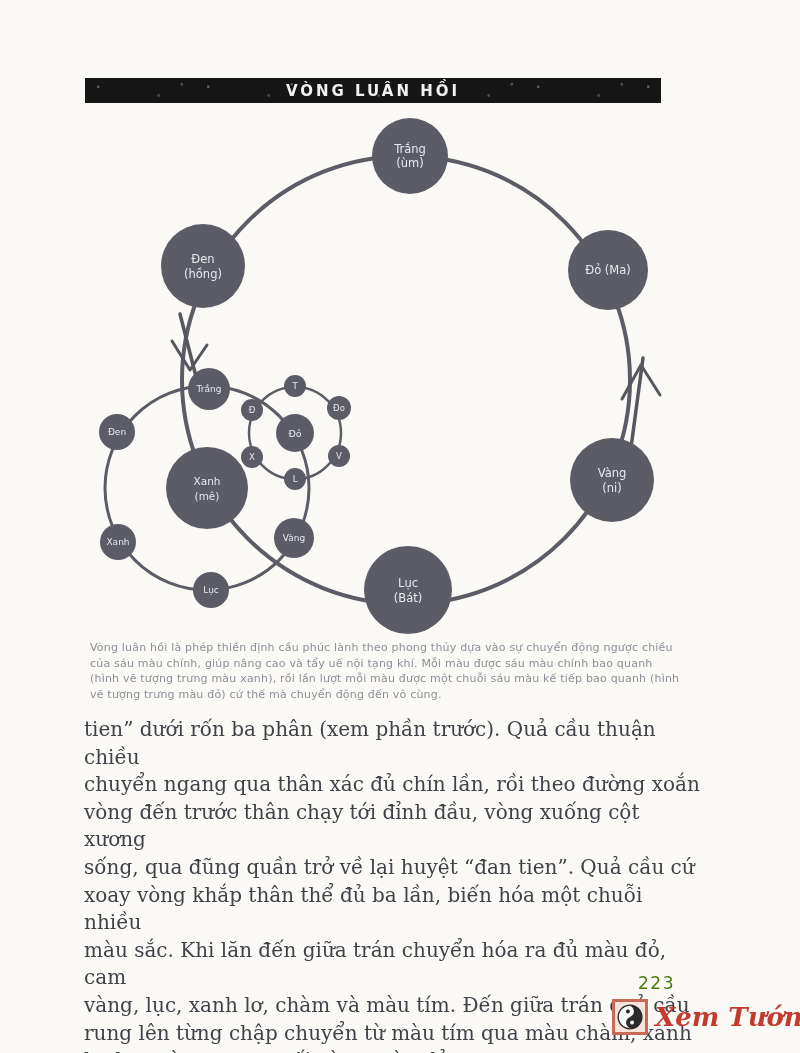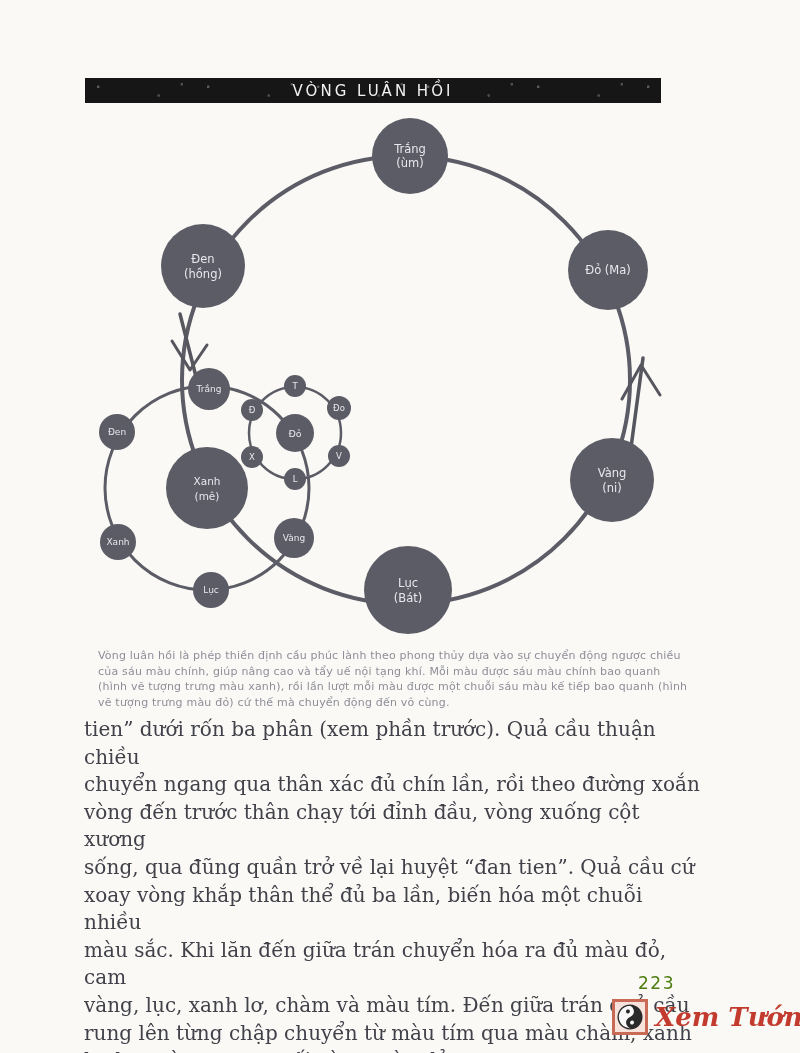--- a/index.html
+++ b/index.html
@@ -13,40 +13,40 @@
     position:absolute;left:85px;top:78px;width:576px;height:25px;
     background-color:#161616;
     background-image:
       radial-gradient(circle at 12% 35%, rgba(255,255,255,.30) 0 1px, transparent 1.7px),
       radial-gradient(circle at 67% 70%, rgba(255,255,255,.22) 0 1px, transparent 1.7px),
       radial-gradient(circle at 88% 25%, rgba(255,255,255,.25) 0 1px, transparent 1.7px);
     background-size:110px 25px;
     display:flex;align-items:center;justify-content:center;
   }
   .titlebar span{
-    color:#f1f1f1;font-size:15px;font-weight:normal;letter-spacing:3px;
+    color:#f1f1f1;font-size:15px;font-weight:bold;letter-spacing:3px;
     font-family:"DejaVu Sans",sans-serif;
   }
   
   .diagram{position:absolute;left:0;top:108px;}
   .diagram circle.node{fill:#5c5c66;}
   .diagram circle.ring{fill:none;stroke:#5c5c66;}
   .diagram text{
     fill:#e7e7ee;text-anchor:middle;font-family:"DejaVu Sans",sans-serif;
     font-weight:500;
   }
   .diagram .n-lg{font-size:11.5px;}
   .diagram .n-md{font-size:10.5px;}
   .diagram .n-sat{font-size:9px;}
   .diagram .n-do{font-size:9.5px;}
   .diagram .n-sm{font-size:8.5px;}
   .diagram .arrow{stroke:#56565f;fill:none;stroke-linecap:round;stroke-linejoin:round;}
   
   .caption{
-    position:absolute;left:90px;top:640px;width:600px;margin:8px;
+    position:absolute;left:90px;top:640px;width:600px;margin:0;
     font-size:11px;line-height:15.6px;color:#8e8e99;
     white-space:pre-line;letter-spacing:.2px;
   }
   
   .bodytext{
     position:absolute;left:84px;top:716px;width:618px;margin:0;
     font-family:"DejaVu Serif",serif;
     font-size:20px;line-height:27.6px;color:#41414a;
     white-space:pre-line;
   }

